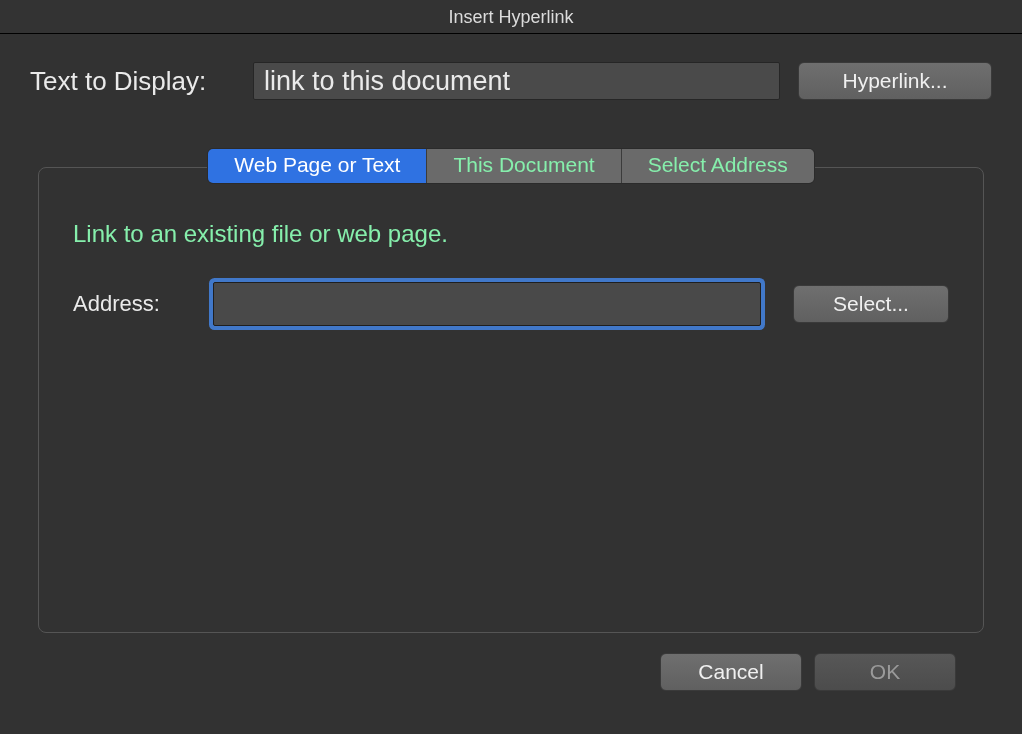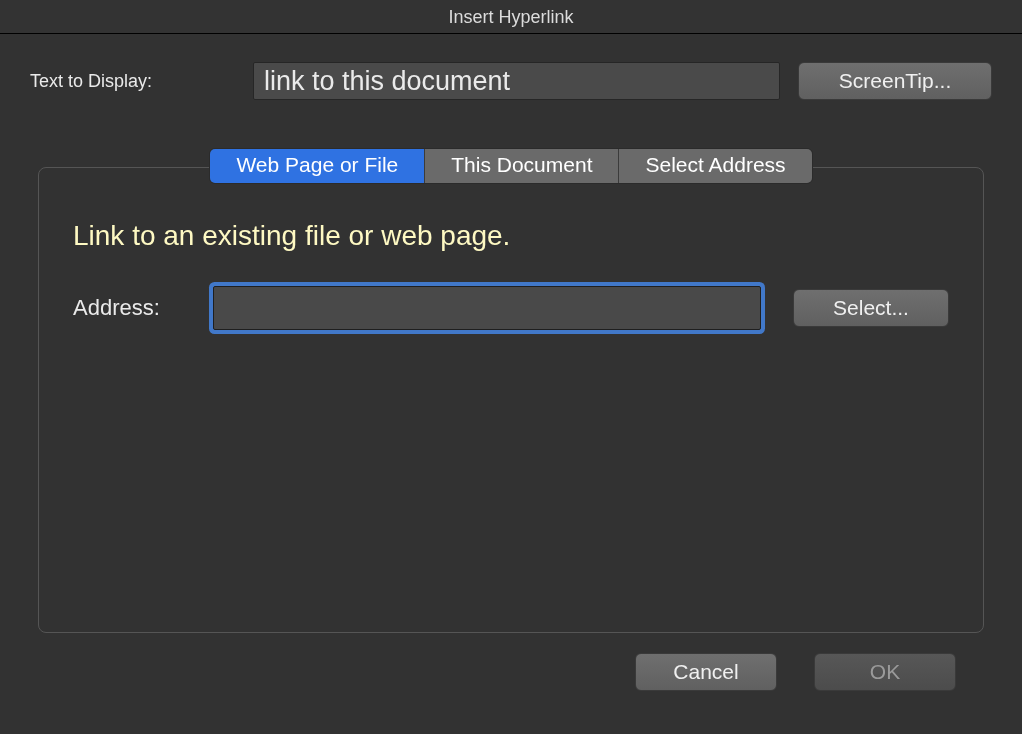--- a/index.html
+++ b/index.html
@@ -26,21 +26,21 @@
   }
   .body-area {
     padding: 28px 30px 0 30px;
   }
   .row {
     display: flex;
     align-items: center;
     gap: 18px;
   }
   .label {
-    font-size: 18px;
+    font-size: 26px;
     color: #eaeaea;
     white-space: nowrap;
   }
   .text-to-display-label {
     width: 205px;
   }
   .text-input {
     flex: 1;
     height: 38px;
     background: #4a4a4a;
@@ -78,43 +78,43 @@
     border-radius: 6px;
     overflow: hidden;
     border: 1px solid #2b2b2b;
   }
   .tab {
     height: 34px;
     line-height: 32px;
     padding: 0 26px;
     font-size: 21px;
     background: #6a6a6a;
-    color: #ffffff;
+    color: #86efac;
     border-right: 1px solid #3b3b3b;
     cursor: pointer;
   }
   .tab:last-child {
     border-right: none;
   }
   .tab.active {
     background: #2f72e2;
     color: #ffffff;
   }
   .panel {
     margin: -17px 8px 0 8px;
     border: 1px solid #555;
     border-radius: 8px;
     padding: 52px 34px 34px 34px;
     height: 466px;
     position: relative;
     z-index: 1;
   }
   .panel-desc {
-    font-size: 28px;
-    color: #fef9c3;
+    font-size: 24px;
+    color: #86efac;
   }
   .address-row {
     display: flex;
     align-items: center;
     gap: 32px;
     margin-top: 34px;
   }
   .address-label {
     font-size: 22px;
     width: 108px;
@@ -135,21 +135,21 @@
     outline: none;
     box-shadow: 0 0 0 4px #4178c9;
   }
   .btn-select {
     width: 156px;
     text-align: center;
   }
   .footer {
     display: flex;
     justify-content: flex-end;
-    gap: 37px;
+    gap: 12px;
     padding: 20px 36px 0 0;
   }
   .btn-cancel {
     width: 142px;
     text-align: center;
   }
   .btn-ok {
     width: 142px;
     text-align: center;
     background: linear-gradient(#575757, #4c4c4c);
@@ -160,26 +160,26 @@
 </head>
 <body>
 
 <div class="titlebar">Insert Hyperlink</div>
 
 <div class="body-area">
 
   <div class="row">
     <div class="label text-to-display-label">Text to Display:</div>
     <input type="text" class="text-input" value="link to this document" style="">
-    <button class="btn btn-screentip">ScreenTip...</button>
+    <button class="btn btn-screentip">Hyperlink...</button>
   </div>
 
   <div class="tab-strip">
     <div class="tabs">
-      <div class="tab active">Web Page or File</div>
+      <div class="tab active">Web Page or Text</div>
       <div class="tab">This Document</div>
       <div class="tab">Select Address</div>
     </div>
   </div>
 
   <div class="panel">
     <div class="panel-desc">Link to an existing file or web page.</div>
 
     <div class="address-row">
       <div class="label address-label">Address:</div>

